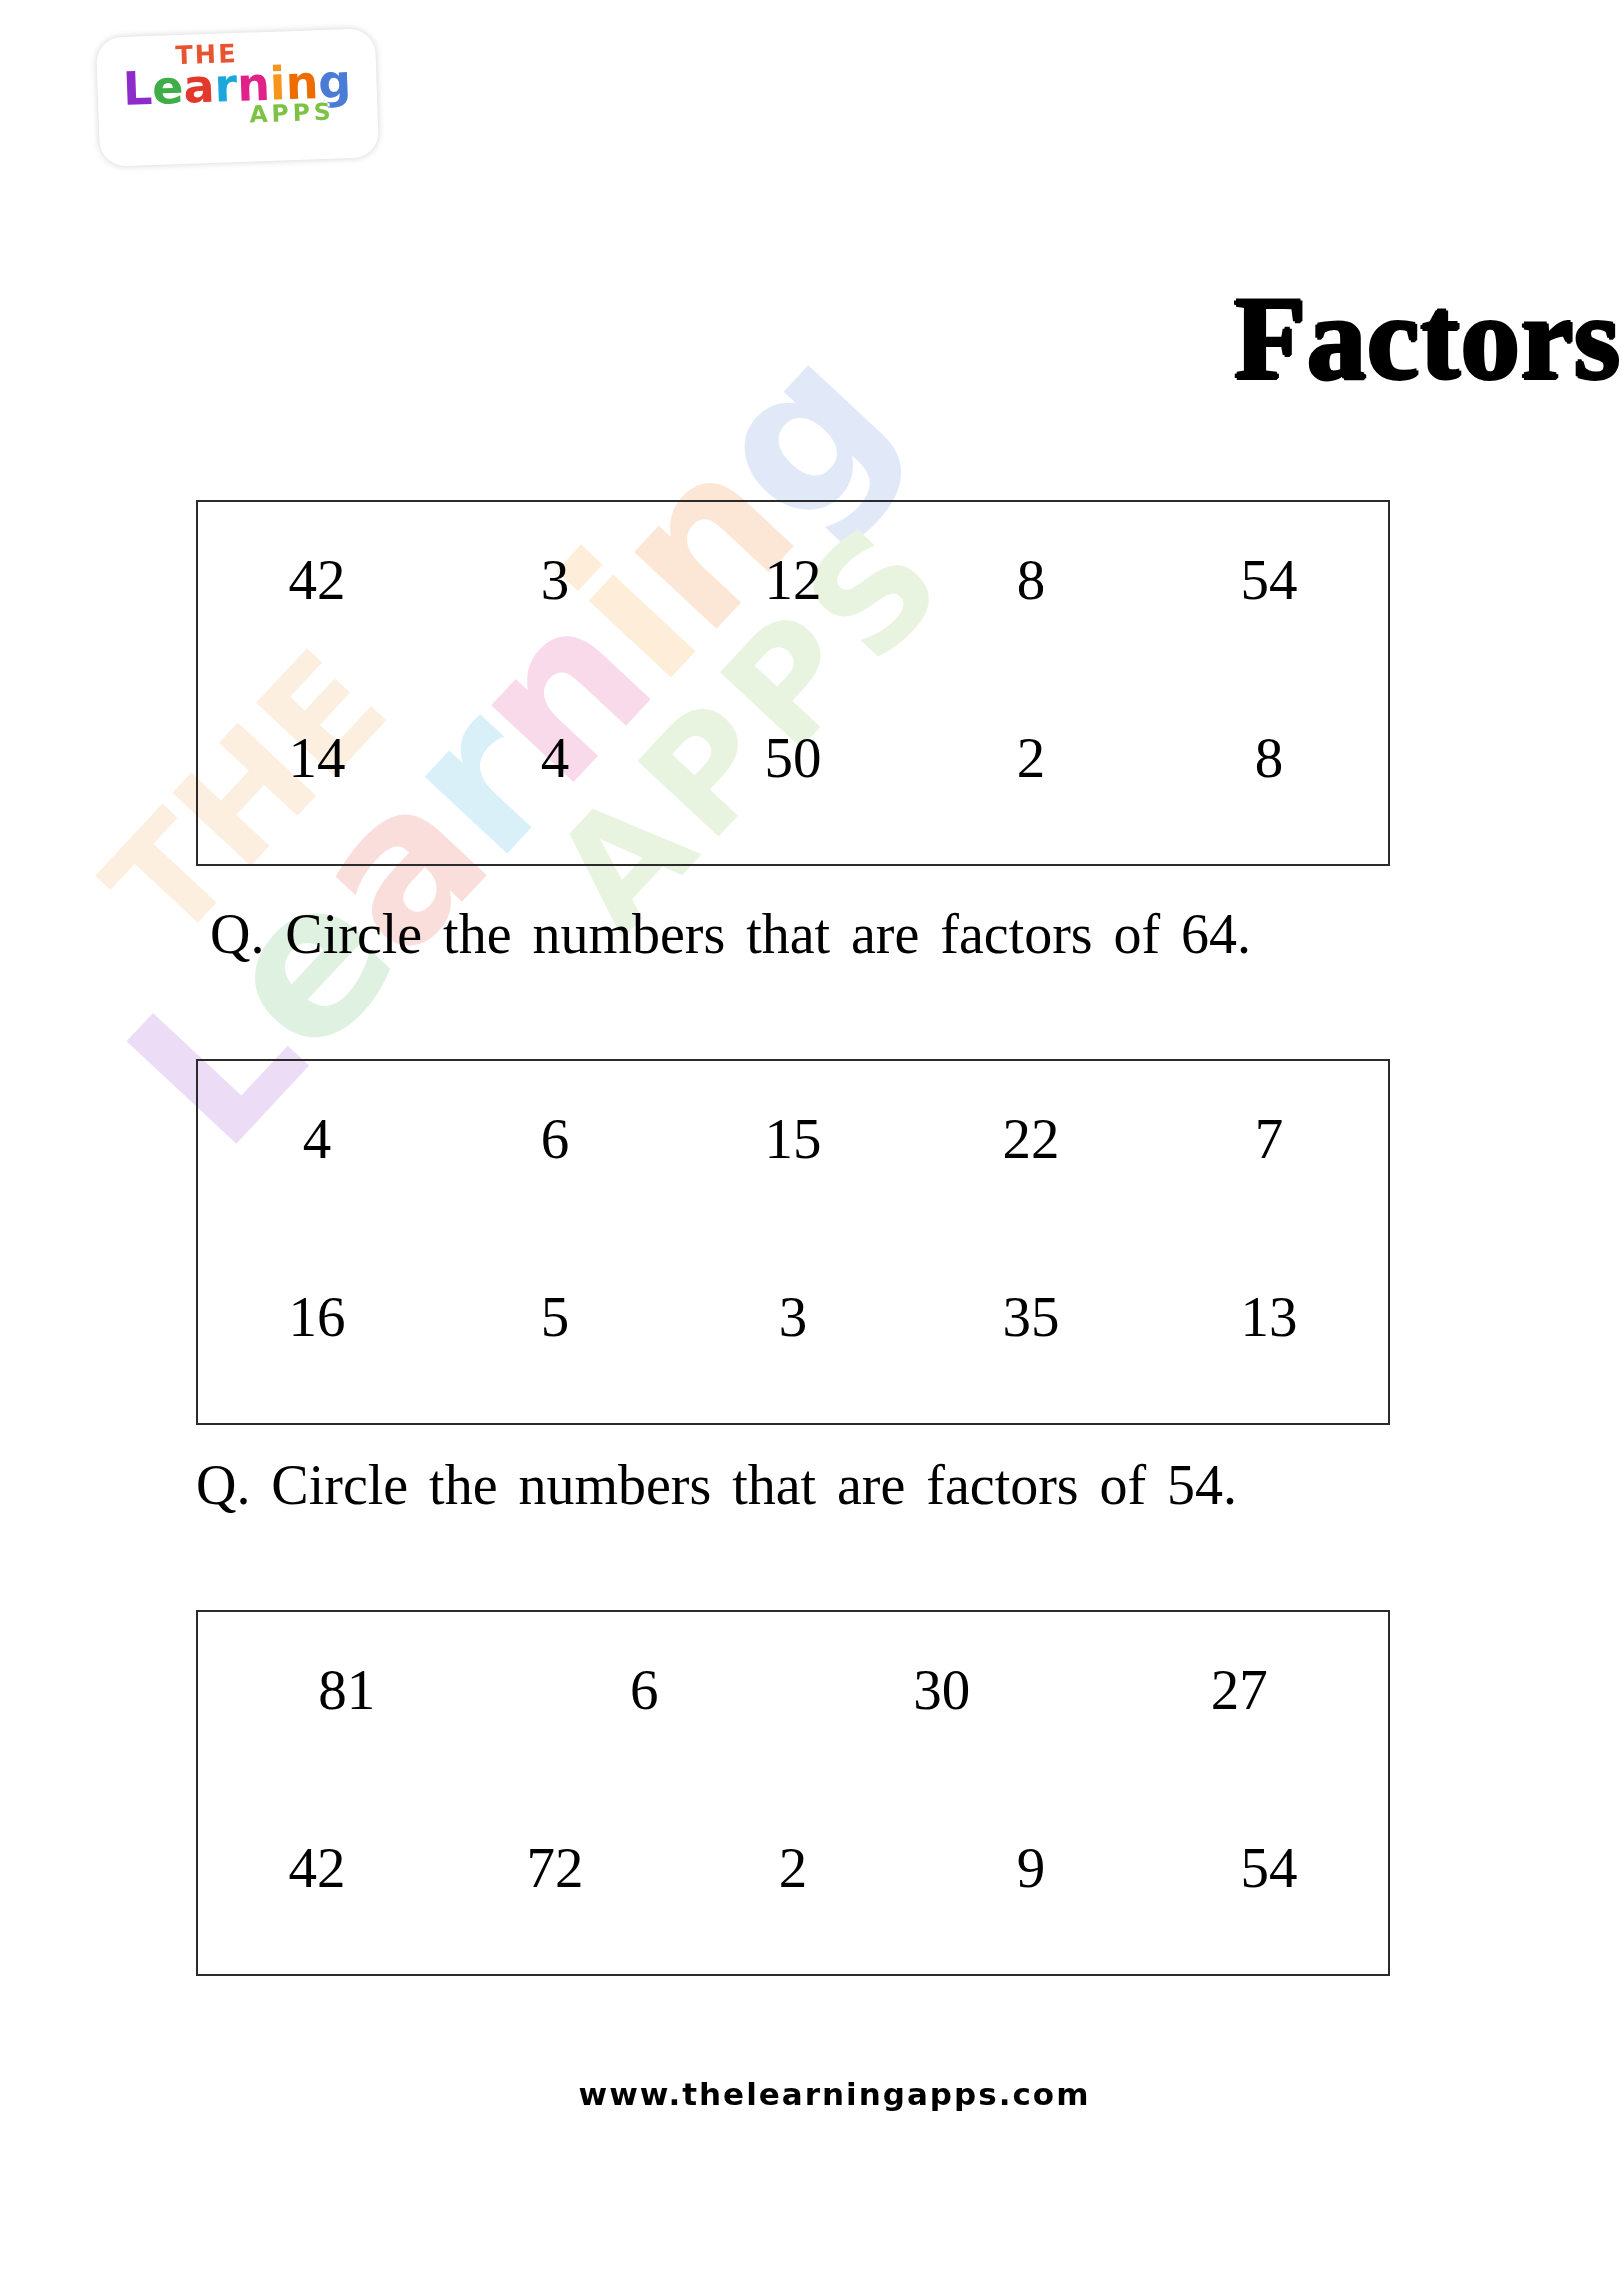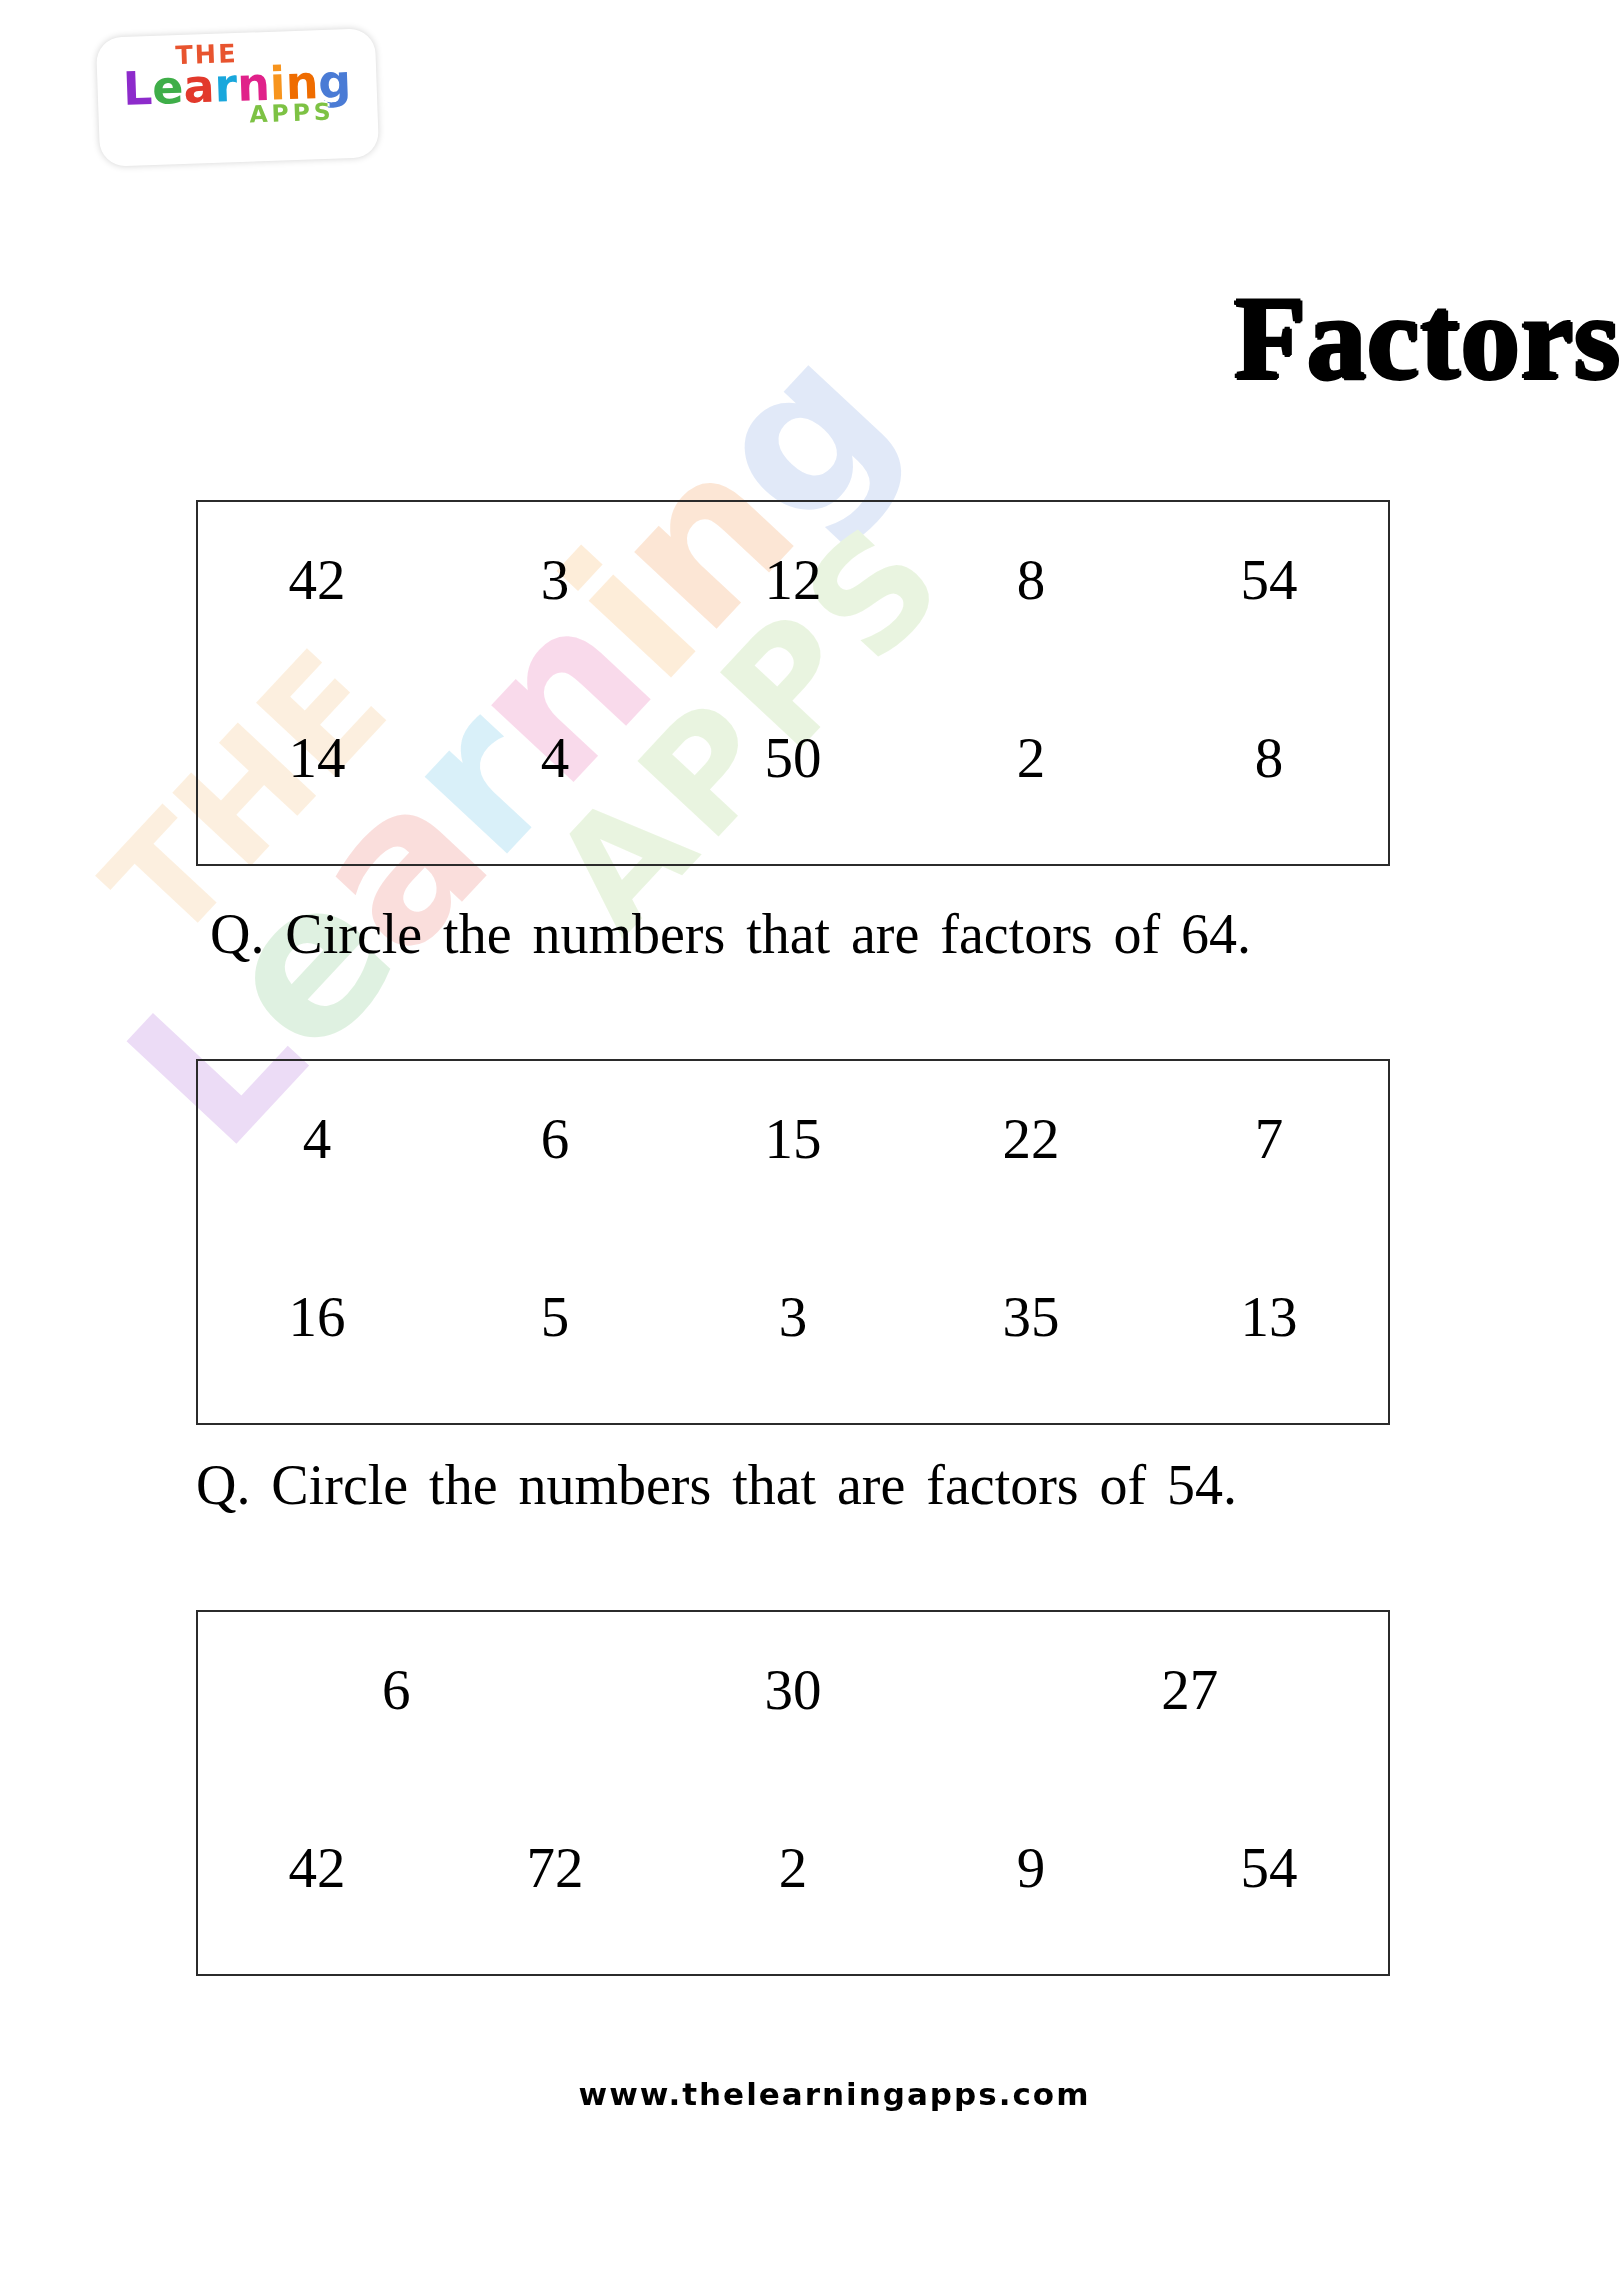--- a/index.html
+++ b/index.html
@@ -147,20 +147,21 @@
           <div class="num-cell">3</div>
           <div class="num-cell">35</div>
           <div class="num-cell">13</div>
         </div>
       </div>
     </section>
     <section class="question q2">
       <p class="prompt">Q. Circle the numbers that are factors of 54.</p>
       <div class="numbox" style="border-color: rgb(43, 43, 43);">
         <div class="num-row r0">
+          <div class="num-cell">81</div>
           <div class="num-cell">6</div>
           <div class="num-cell">30</div>
           <div class="num-cell">27</div>
         </div>
         <div class="num-row r1">
           <div class="num-cell">42</div>
           <div class="num-cell">72</div>
           <div class="num-cell">2</div>
           <div class="num-cell">9</div>
           <div class="num-cell">54</div>

